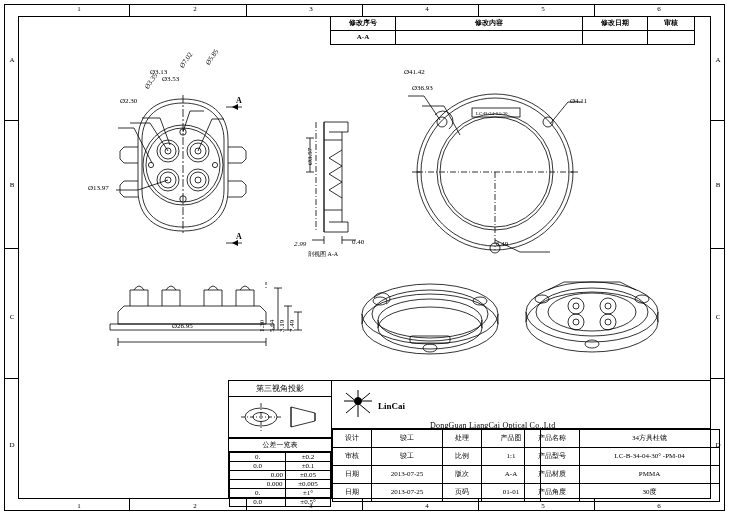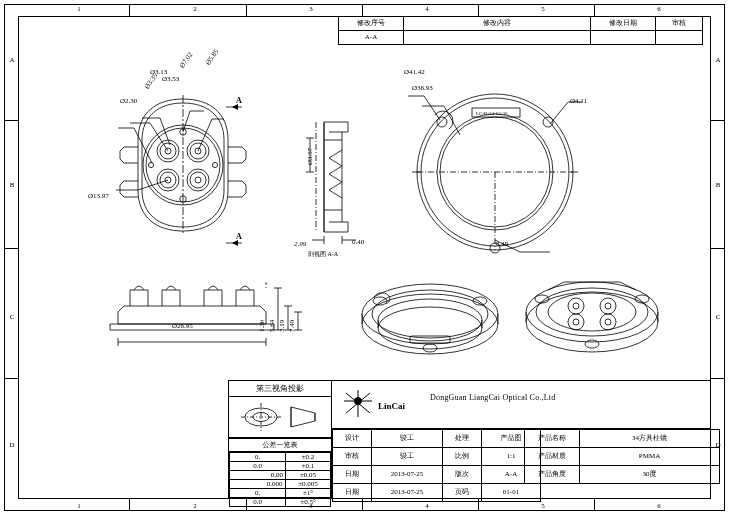--- a/index.html
+++ b/index.html
@@ -12,21 +12,21 @@
   .zone-label{font-size:7px;font-family:"Liberation Serif",serif;color:#000;text-align:center;line-height:10px;}
   .tickv{width:1px;background:#000;}
   .tickh{height:1px;background:#000;}
   
   .dim{font-size:7px;font-family:"Liberation Serif",serif;color:#000;white-space:nowrap;}
   .dimr{font-size:7px;font-family:"Liberation Serif",serif;color:#000;white-space:nowrap;transform-origin:0 0;transform:rotate(-90deg);}
   .lbl{font-size:8px;font-family:"Liberation Serif",serif;color:#000;white-space:nowrap;}
   
   .tbl{border-collapse:collapse;font-family:"Liberation Serif",serif;font-size:7px;color:#000;}
   .tbl td{border:1px solid #000;padding:0 2px;text-align:center;height:11px;line-height:11px;white-space:nowrap;}
-  .rev-table{left:338px;top:16px;}
+  .rev-table{left:330px;top:16px;font-weight:bold;}
   .rev-table td{height:13px;line-height:13px;}
   .co-name{font-family:"Liberation Serif",serif;font-weight:bold;font-size:13px;color:#000;white-space:nowrap;}
   .co-en{font-family:"Liberation Serif",serif;font-size:8px;color:#000;white-space:nowrap;letter-spacing:.2px;}
   .logo-txt{font-family:"Liberation Serif",serif;font-size:9px;font-weight:bold;color:#000;}
   svg{display:block;}
 </style>
 </head>
 <body>
 
 <div id="sheet">
@@ -135,21 +135,21 @@
       <path d="M118,22 L134,22"></path>
       <path d="M118,158 L134,158"></path>
     </g>
 
     <polygon points="124,22 130,19 130,25" fill="#000"></polygon>
     <polygon points="124,158 130,155 130,161" fill="#000"></polygon>
   </svg>
   <div class="abs dim" style="left:150px;top:68px;">Ø3.13</div>
   <div class="abs dim" style="left:162px;top:75px;">Ø3.53</div>
   <div class="abs dim" style="left:120px;top:97px;">Ø2.30</div>
-  <div class="abs dim" style="left:88px;top:192px;">Ø13.97</div>
+  <div class="abs dim" style="left:88px;top:184px;">Ø13.97</div>
   <div class="abs dim" style="left:143px;top:86px;transform:rotate(-55deg);transform-origin:0 0;">Ø3.35</div>
   <div class="abs dim" style="left:178px;top:65px;transform:rotate(-55deg);transform-origin:0 0;">Ø7.02</div>
   <div class="abs dim" style="left:204px;top:62px;transform:rotate(-55deg);transform-origin:0 0;">Ø5.85</div>
   <div class="abs lbl" style="left:236px;top:96px;font-weight:bold;">A</div>
   <div class="abs lbl" style="left:236px;top:232px;font-weight:bold;">A</div>
 
   <svg class="abs" style="left:296px;top:110px;" width="80" height="140">
     <g fill="none" stroke="#000" stroke-width="0.8">
       <path d="M28,12 L52,12 L52,22 L46,22 L46,112 L52,112 L52,122 L28,122 Z"></path>
       <path d="M28,12 L28,122"></path>
@@ -332,21 +332,21 @@
     <svg class="abs" style="left:6px;top:6px;" width="40" height="38">
       <g fill="none" stroke="#000" stroke-width="1">
         <path d="M20,3 L20,30"></path>
         <path d="M6,14 L34,14"></path>
         <path d="M8,6 L32,26"></path>
         <path d="M32,6 L8,26"></path>
         <circle cx="20" cy="14" r="3.5" fill="#000"></circle>
       </g>
     </svg>
     <div class="abs logo-txt" style="left:46px;top:20px;">LinCai</div>
-    <div class="abs co-en" style="left:98px;top:12px;">DongGuan LiangCai Optical Co.,Ltd</div>
+    <div class="abs co-en" style="left:98px;top:40px;">DongGuan LiangCai Optical Co.,Ltd</div>
   </div>
 
   <table class="tbl abs" style="left:332px;top:429px;">
     <tbody>
         <tr>
       <td style="width:34px;height:17px;line-height:17px;">设计</td>
       <td style="width:66px;">骏工</td>
       <td style="width:34px;">处理</td>
       <td style="width:54px;">产品图</td>
     </tr>
@@ -371,20 +371,24 @@
   </tbody>
     </table>
 
   <table class="tbl abs" style="left:524px;top:429px;">
     <tbody>
         <tr>
       <td style="width:50px;height:17px;line-height:17px;">产品名称</td>
       <td style="width:135px;">34方具柱镜</td>
     </tr>
     <tr>
+      <td style="height:17px;line-height:17px;">产品型号</td>
+      <td>LC-B-34-04-30° -PM-04</td>
+    </tr>
+    <tr>
       <td style="height:17px;line-height:17px;">产品材质</td>
       <td>PMMA</td>
     </tr>
     <tr>
       <td style="height:17px;line-height:17px;font-family:Liberation Mono, monospace;">产品角度</td>
       <td>30度</td>
     </tr>
   </tbody>
     </table>
 

